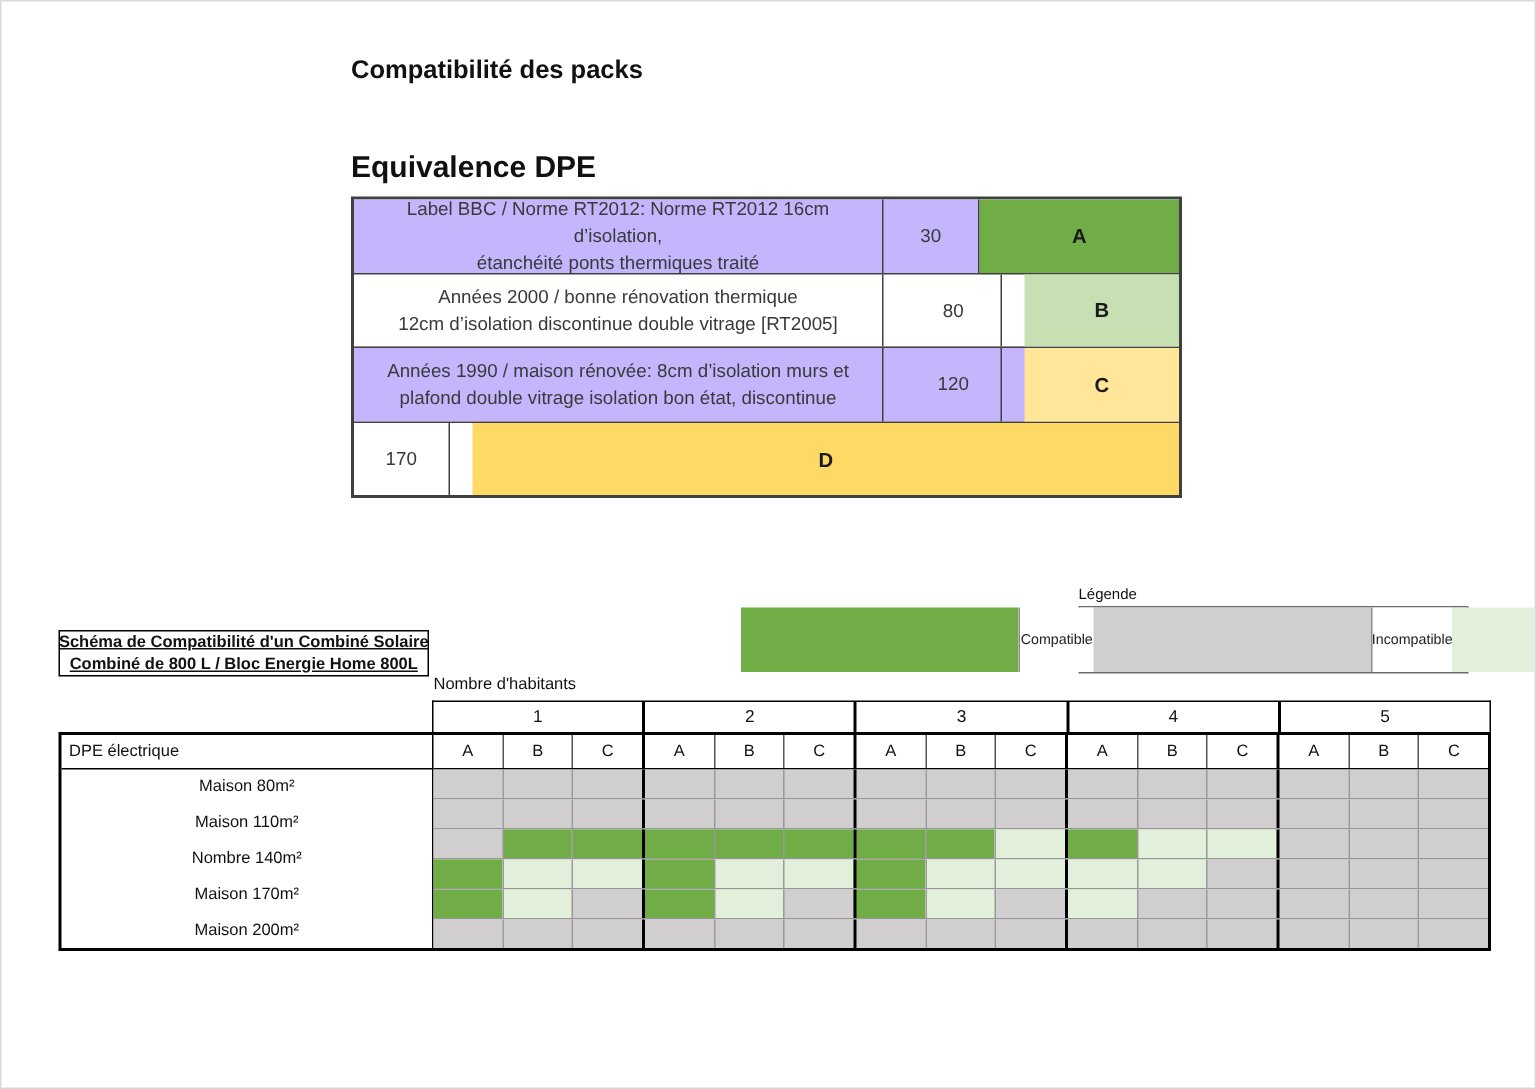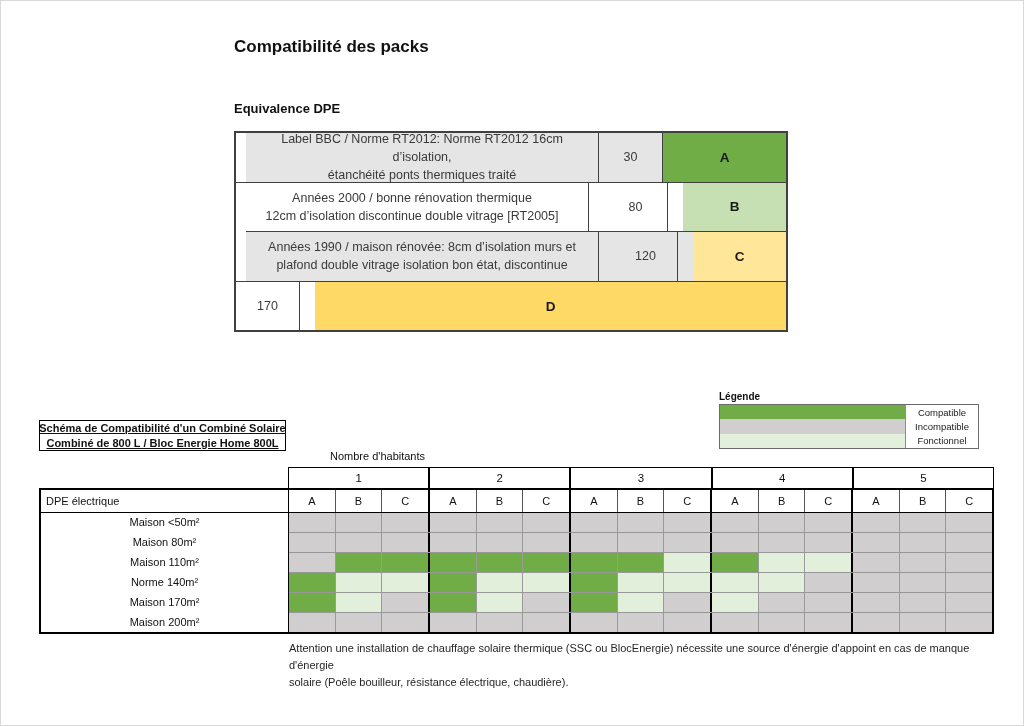--- a/index.html
+++ b/index.html
@@ -3,52 +3,52 @@
 <meta charset="utf-8">
 <style>
   html,body{margin:0;padding:0;background:#fff;}
   #page{position:relative;width:1024px;height:726px;background:#fff;
         font-family:"Liberation Sans",sans-serif;color:#262626;overflow:hidden;
         border:1px solid #d9d9d9;box-sizing:border-box;}
   .abs{position:absolute;}
 
   
   #page-title{left:233px;top:36px;font-size:17px;font-weight:bold;color:#111;}
-  #dpe-heading{left:233px;top:100px;font-size:13px;font-weight:bold;color:#111;}
+  #dpe-heading{left:233px;top:100px;font-size:20px;font-weight:bold;color:#111;}
 
   
   #dpe-table{left:233px;top:130px;width:554px;border:2px solid #404040;box-sizing:border-box;}
   .dpe-row{display:flex;height:48.6px;background:#fff;}
-  .dpe-row.band{background:#e5e5e5;margin-left:10px;}
+  .dpe-row.band{background:#c4b5fd;}
   .dpe-row + .dpe-row{border-top:1.5px solid #404040;gap:15px;}
   .dpe-desc{width:353px;box-sizing:border-box;border-right:1.5px solid #404040;
             display:flex;align-items:center;justify-content:center;text-align:center;
             white-space:pre-line;font-size:12.5px;line-height:1.45;color:#3a3a3a;padding:0 6px;}
   .dpe-value{width:64px;box-sizing:border-box;border-right:1.5px solid #404040;
              display:flex;align-items:center;justify-content:center;font-size:12.5px;color:#3a3a3a;}
   .dpe-grade{flex:1;display:flex;align-items:center;justify-content:center;
              font-size:13.5px;font-weight:bold;color:#1a1a1a;}
 
   
-  #legend-title{left:718px;top:390px;font-size:10px;font-weight:bold;color:#111;text-align:center;}
+  #legend-title{left:718px;top:390px;font-size:10px;font-weight:normal;color:#111;text-align:center;}
   #legend-box{left:718px;top:403px;width:260px;height:45px;border:1.5px solid #6b6b6b;
-              box-sizing:border-box;display:flex;flex-direction:column;background:#fff;}
+              box-sizing:border-box;display:flex;flex-direction:row;background:#fff;justify-content:center;}
   .lg-row{flex:1;display:flex;}
   .lg-swatch{width:185px;}
   .lg-label{flex:1;border-left:1px solid #8c8c8c;display:flex;align-items:center;
             justify-content:center;font-size:9.5px;color:#222;background:#fff;}
 
   
   #schema-box{left:38px;top:419px;width:247px;height:31px;border:1.5px solid #000;
               box-sizing:border-box;display:flex;flex-direction:column;
               align-items:center;justify-content:center;background:#fff;}
   .schema-line{font-size:11px;font-weight:bold;text-decoration:underline;
                line-height:1.3;color:#111;white-space:nowrap;}
 
-  #habitants-label{left:288px;top:449px;font-size:11px;color:#111;margin-left:41px;}
+  #habitants-label{left:288px;top:449px;font-size:11px;color:#111;}
 
   
   #matrix{left:38px;top:466px;width:955px;}
   #matrix-group-header{margin-left:249px;height:21px;display:flex;
                        border:1.5px solid #000;border-bottom:none;box-sizing:border-box;background:#fff;}
   .m-group{flex:1;display:flex;align-items:center;justify-content:center;font-size:11.5px;color:#111;}
   .m-group.gsep{border-left:2px solid #000;}
   #matrix-main{display:flex;border:2px solid #000;box-sizing:border-box;height:146px;background:#fff;}
   #matrix-left{width:248px;border-right:1.5px solid #000;display:flex;flex-direction:column;box-sizing:border-box;}
   #matrix-rowheader{height:22.5px;border-bottom:1.5px solid #000;display:flex;align-items:center;
@@ -133,24 +133,23 @@
         <div class="m-group">1</div>
         <div class="m-group gsep">2</div>
         <div class="m-group gsep">3</div>
         <div class="m-group gsep">4</div>
         <div class="m-group gsep">5</div>
       </div>
     <div id="matrix-main">
       <div id="matrix-left">
         <div id="matrix-rowheader">DPE électrique</div>
         <div id="matrix-row-labels">
-            <div class="m-label">Maison &lt;50m²</div>
             <div class="m-label">Maison 80m²</div>
             <div class="m-label">Maison 110m²</div>
-            <div class="m-label">Norme 140m²</div>
+            <div class="m-label">Nombre 140m²</div>
             <div class="m-label">Maison 170m²</div>
             <div class="m-label">Maison 200m²</div>
           </div>
       </div>
       <div id="matrix-right">
         <div id="matrix-subheader">
             <div class="m-hcell">A</div>
             <div class="m-hcell thin">B</div>
             <div class="m-hcell thin">C</div>
             <div class="m-hcell gsep">A</div>
@@ -267,16 +266,14 @@
               <div class="m-cell thin" style="background: rgb(208, 206, 206);"></div>
               <div class="m-cell gsep" style="background: rgb(208, 206, 206);"></div>
               <div class="m-cell thin" style="background: rgb(208, 206, 206);"></div>
               <div class="m-cell thin" style="background: rgb(208, 206, 206);"></div>
             </div>
           </div>
       </div>
     </div>
   </div>
 
-  <div id="note" class="abs">Attention une installation de chauffage solaire thermique (SSC ou BlocEnergie) nécessite une source d'énergie d'appoint en cas de manque d'énergie
-solaire (Poêle bouilleur, résistance électrique, chaudière).</div>
 
 </div>
 
 </body></html>

